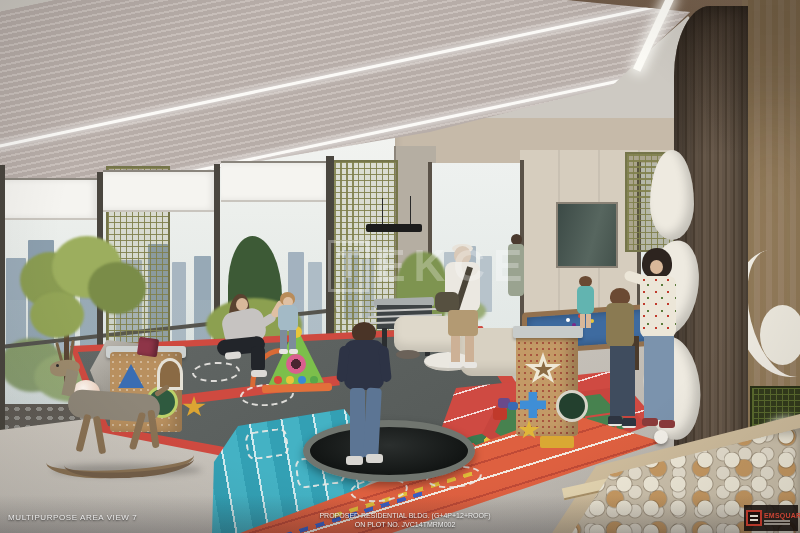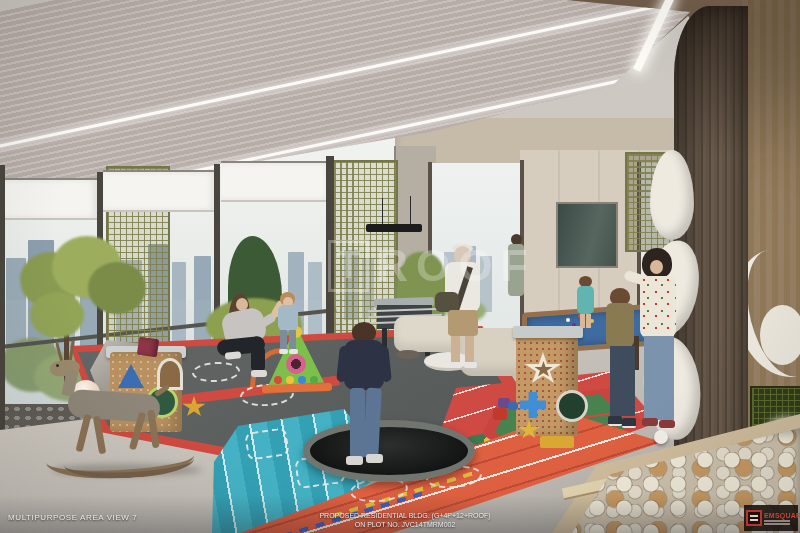--- a/index.html
+++ b/index.html
@@ -590,21 +590,21 @@
   <div class="s pouf"></div>
   <div class="s pit"></div>
   <div class="s pit-rim"></div>
   <div class="s pit-balls"></div>
 
   <div class="s vig"></div>
   <div class="s bottom-grad"></div>
 
   <div class="s wm">
     <span class="wm-box">T</span>
-    <span class="wm-rest">ROOF</span>
+    <span class="wm-rest">EKCE</span>
   </div>
 
   <div class="s cap-left">MULTIPURPOSE AREA VIEW 7</div>
   <div class="s cap-center">
     <div>PROPOSED RESIDENTIAL BLDG. (G+4P+12+ROOF)</div>
     <div>ON PLOT NO. JVC14TMRM002</div>
   </div>
   <div class="s stamp">
     <span class="stamp-mark">
         <i style="top:3px"></i>

